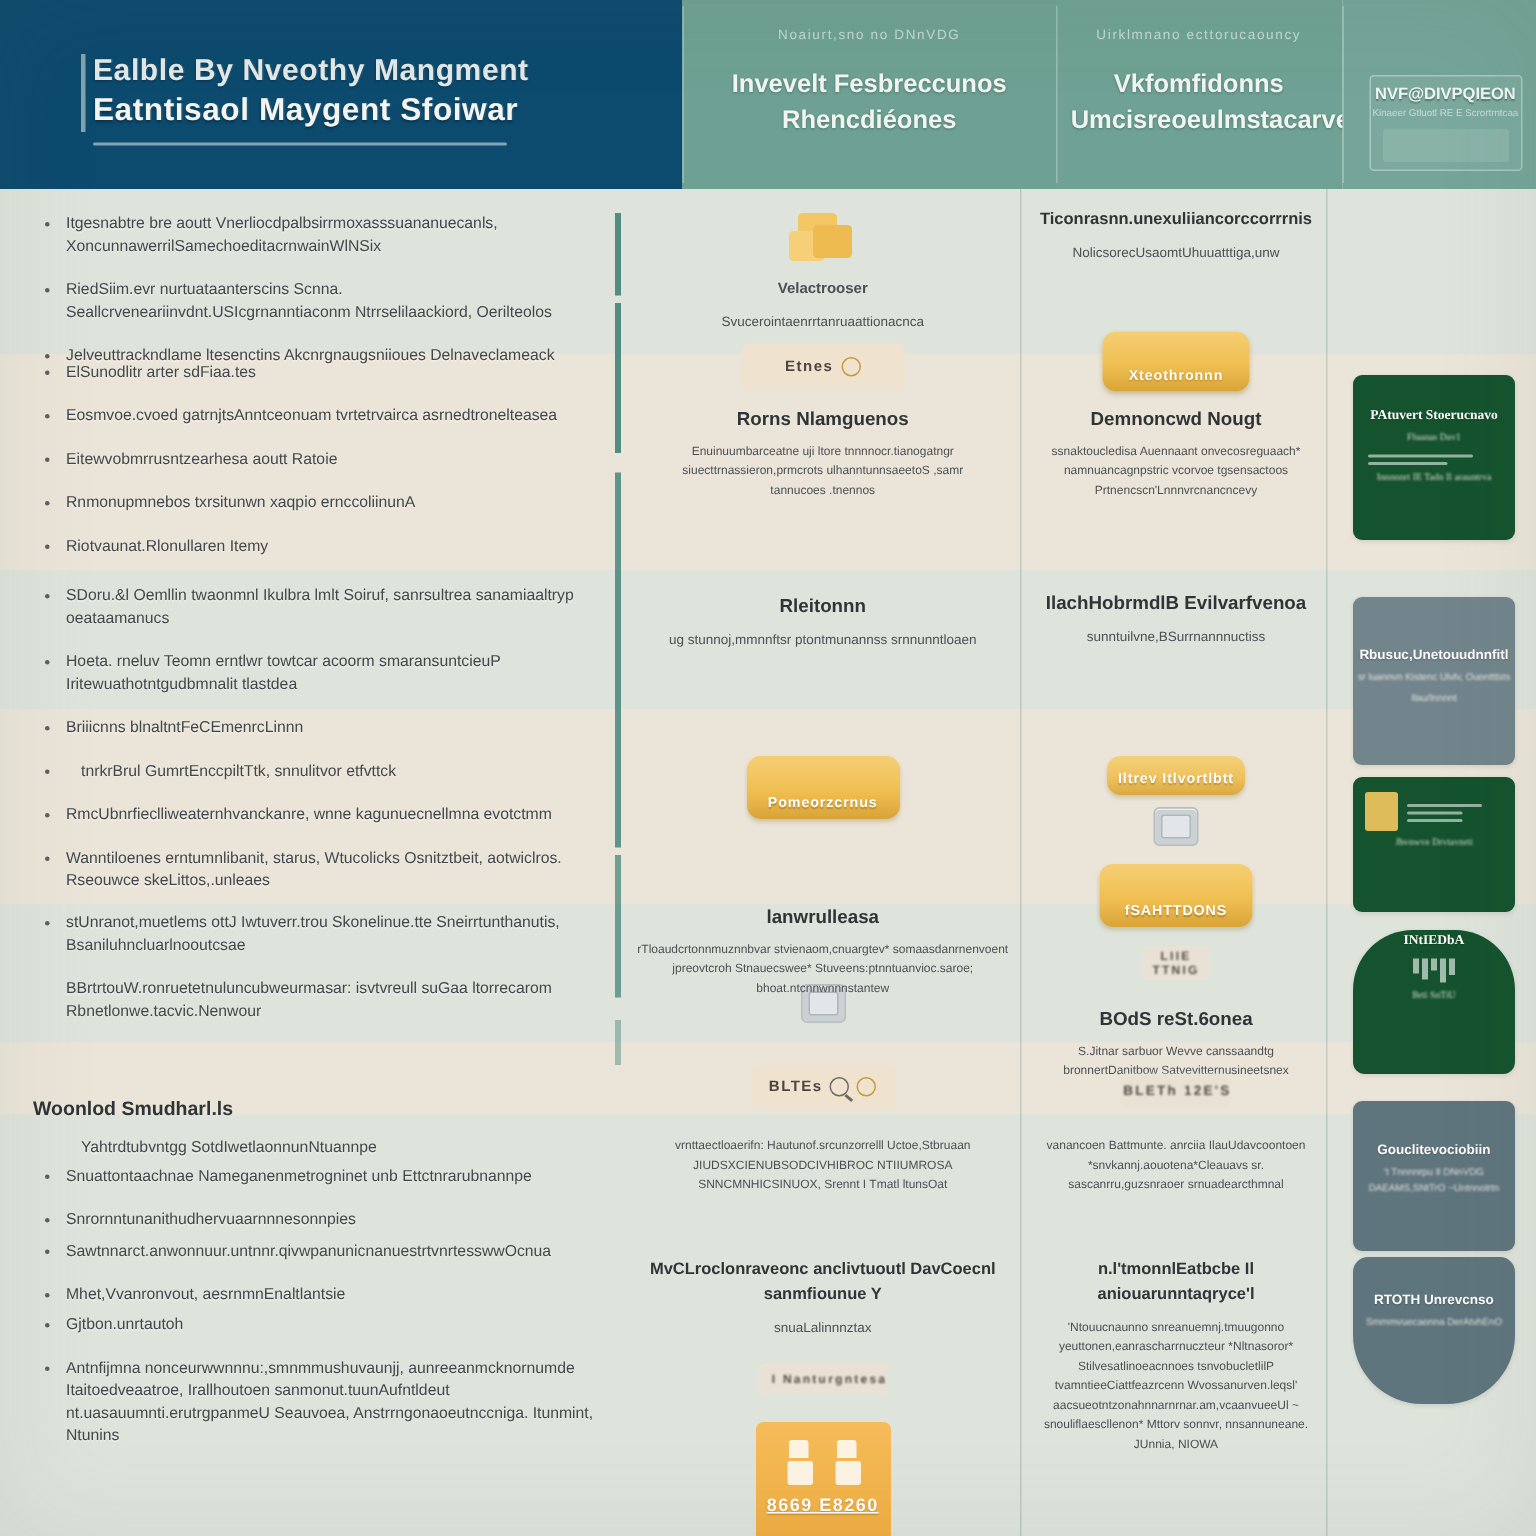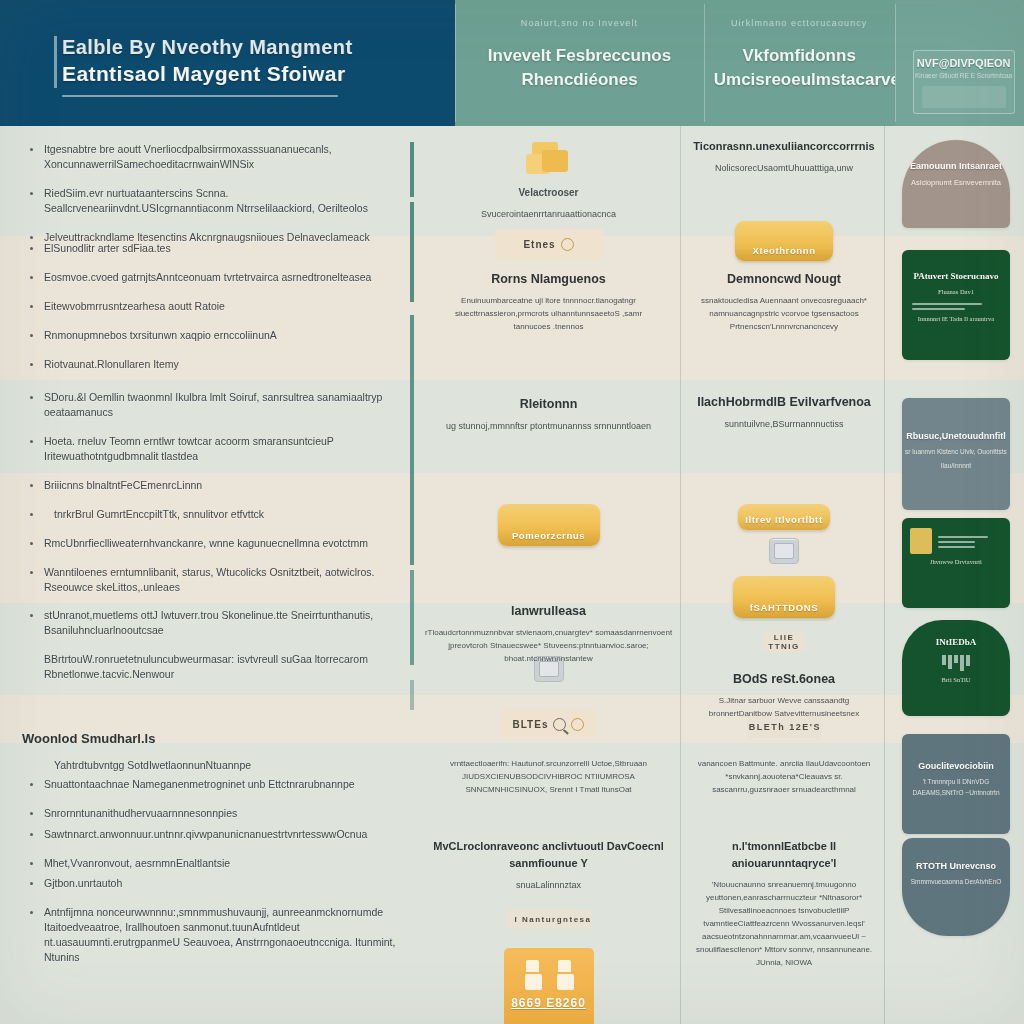--- a/index.html
+++ b/index.html
@@ -188,21 +188,21 @@
       <div class="title-wrap">
         <div class="title-bar"></div>
         <div class="title-line title-1">Ealble By Nveothy Mangment</div>
         <div class="title-line title-2">Eatntisaol Maygent Sfoiwar</div>
         <div class="title-rule"></div>
       </div>
     </div>
 
     <div class="hdr-col hdr-b">
       <div class="hdr-divider" style="left:0;"></div>
-      <div class="hdr-eyebrow">Noaiurt,sno no Invevelt</div>
+      <div class="hdr-eyebrow">Noaiurt,sno no DNnVDG</div>
       <div class="hdr-sub">
         <span>Invevelt Fesbreccunos</span><br>
         <span>Rhencdiéones</span>
       </div>
     </div>
 
     <div class="hdr-col hdr-c">
       <div class="hdr-divider" style="left:0;"></div>
       <div class="hdr-eyebrow">Uirklmnano ecttorucaouncy</div>
       <div class="hdr-sub">
@@ -421,24 +421,20 @@
     </div>
 
     <div class="blk" style="top:712px;">
       <div class="blk-h" style="font-size:11px;">n.l'tmonnlEatbcbe Il aniouarunntaqryce'l</div>
       <div class="blk-p sm" style="padding:0 4px;">'Ntouucnaunno  snreanuemnj.tmuugonno yeuttonen,eanrascharrnuczteur  *Nltnasoror*  Stilvesatlinoeacnnoes tsnvobucletlilP  tvamntieeCiattfeazrcenn  Wvossanurven.leqsl' aacsueotntzonahnnarnrnar.am,vcaanvueeUl  ~ snouliflaescllenon*  Mttorv sonnvr, nnsannuneane. JUnnia, NIOWA</div>
     </div>
   </div>
 
   <div class="col col-far">
 
-    <div class="card card-tan arch-top" style="top:14px;height:88px;">
-      <div class="ct" style="margin-top:20px;">Eamouunn Intsanraet</div>
-      <div class="cl">Asiciopnumt  Esnvevemnita</div>
-    </div>
 
     <div class="card card-tan2 arch-soft" style="top:124px;height:110px;">
       <div class="ct" style="margin-top:20px;">PAtuvert  Stoerucnavo</div>
       <div class="cs">Fluanas Dav1</div>
       <div class="lines">
           <i class="m"></i>
           <i class="s"></i>
         </div>
       <div class="cs">Innnnnrt IE  Tadn Il  arauntrva</div>
     </div>
@@ -453,21 +449,21 @@
       <div class="yellowtab"></div>
       <div class="lines" style="margin-top:18px;margin-left:36px;">
           <i class="m"></i>
           <i class="s"></i>
           <i class="s"></i>
         </div>
       <div class="cs" style="margin-top:8px;">Jhvnwve  Drvtavnrti</div>
     </div>
 
     <div class="card card-tan2 arch-c" style="top:494px;height:96px;">
-      <div class="ct" style="margin-top:16px;">INtIEDbA</div>
+      <div class="ct" style="">INtIEDbA</div>
       <div class="barbits">
         <b style="height:10px"></b>
           <b style="height:14px"></b>
           <b style="height:8px"></b>
           <b style="height:16px"></b>
           <b style="height:11px"></b>
       </div>
       <div class="cs">Brti  SnTiU</div>
     </div>
 

